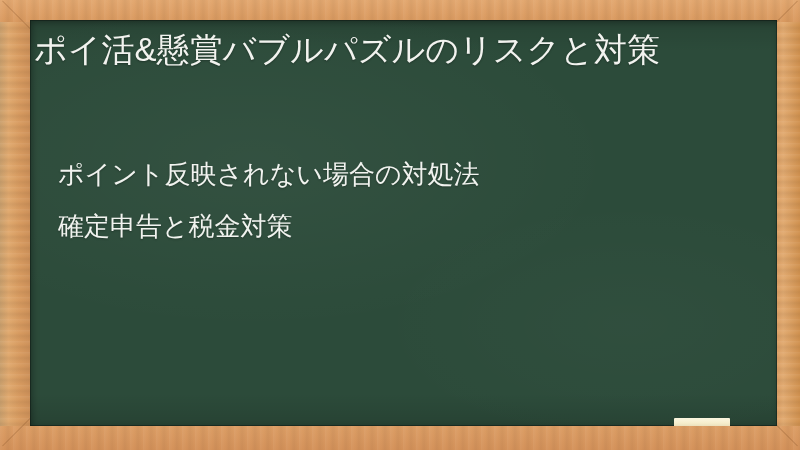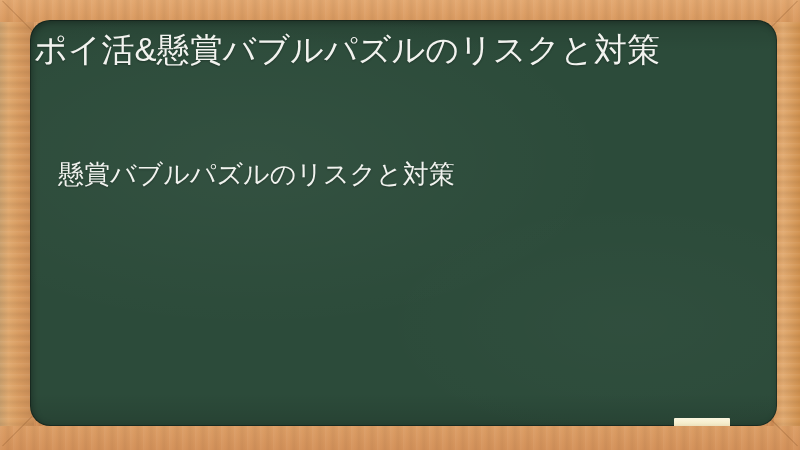--- a/index.html
+++ b/index.html
@@ -111,21 +111,20 @@
     width: 747px;
     height: 406px;
     background:
       radial-gradient(ellipse 70% 60% at 30% 35%, rgba(255,255,255,0.035) 0%, rgba(255,255,255,0) 70%),
       radial-gradient(ellipse 50% 45% at 80% 75%, rgba(255,255,255,0.02) 0%, rgba(255,255,255,0) 70%),
       #2c4b3a;
     box-shadow:
       inset 0 0 0 1px rgba(0,0,0,0.28),
       inset 2px 2px 7px rgba(0,0,0,0.35);
     overflow: hidden;
-    border-radius: 20px;
   }
   .board-inner-shadow {
     position: absolute;
     left: 0; top: 0; right: 0; bottom: 0;
     background: linear-gradient(180deg, rgba(0,0,0,0.10) 0%, rgba(0,0,0,0) 8%, rgba(0,0,0,0) 92%, rgba(0,0,0,0.12) 100%);
     pointer-events: none;
   }
 
   
   .title {
@@ -183,19 +182,20 @@
     <div class="mitre mitre-bl"></div>
     <div class="mitre mitre-br"></div>
   </div>
 
   <div class="board">
     <div class="board-inner-shadow"></div>
 
     <div class="title">ポイ活&amp;懸賞バブルパズルのリスクと対策</div>
 
     <div class="items">
-      <div class="item">懸賞バブルパズルのリスクと対策</div>
+      <div class="item">ポイント反映されない場合の対処法</div>
+      <div class="item">確定申告と税金対策</div>
     </div>
 
     <div class="chalk"></div>
   </div>
 
 </div>
 
 </body></html>

